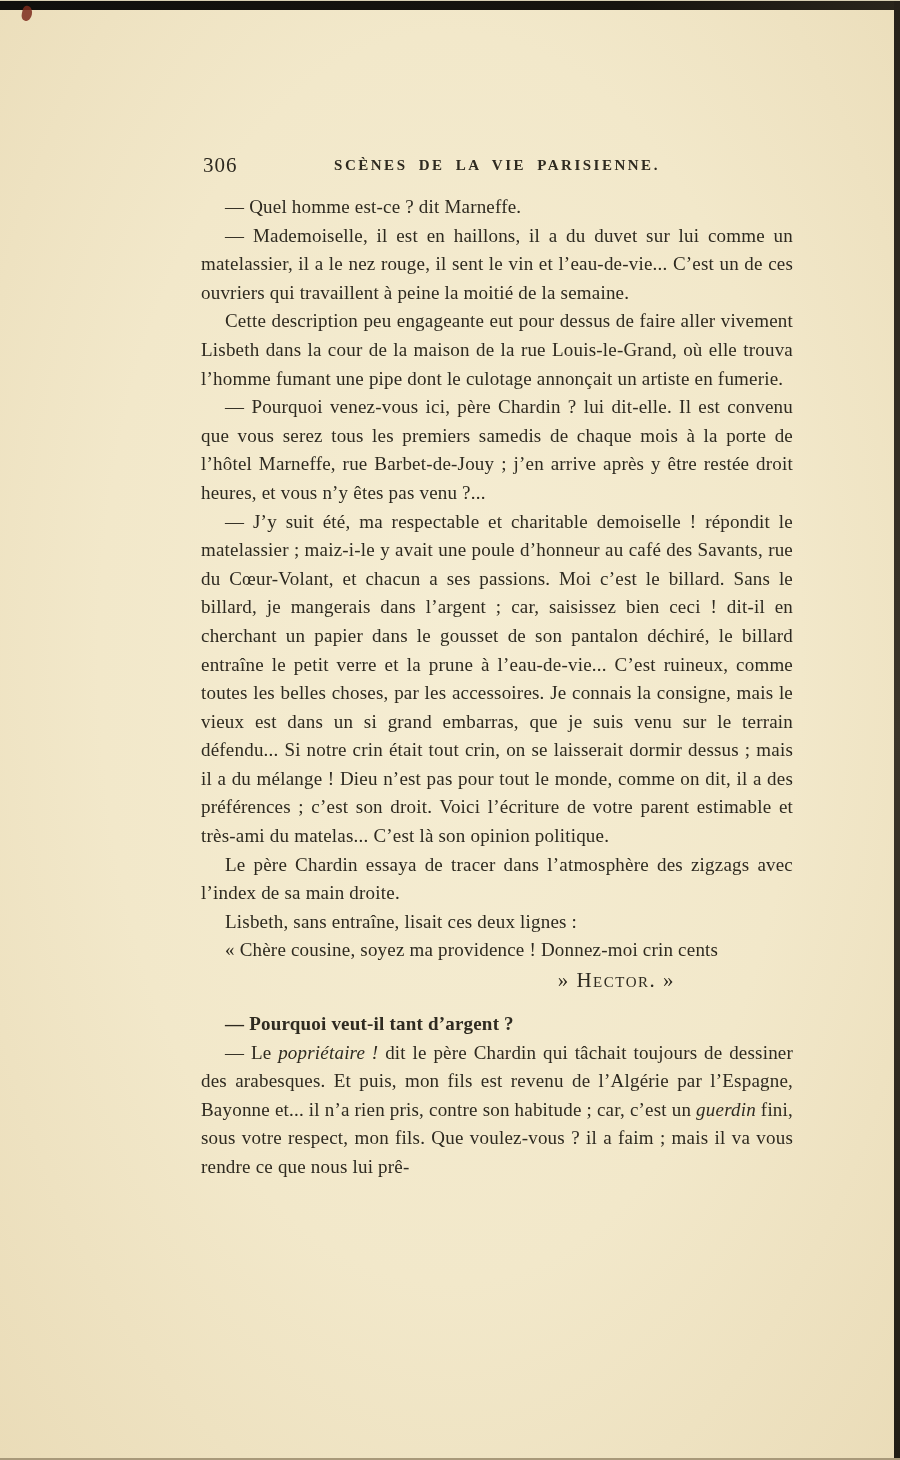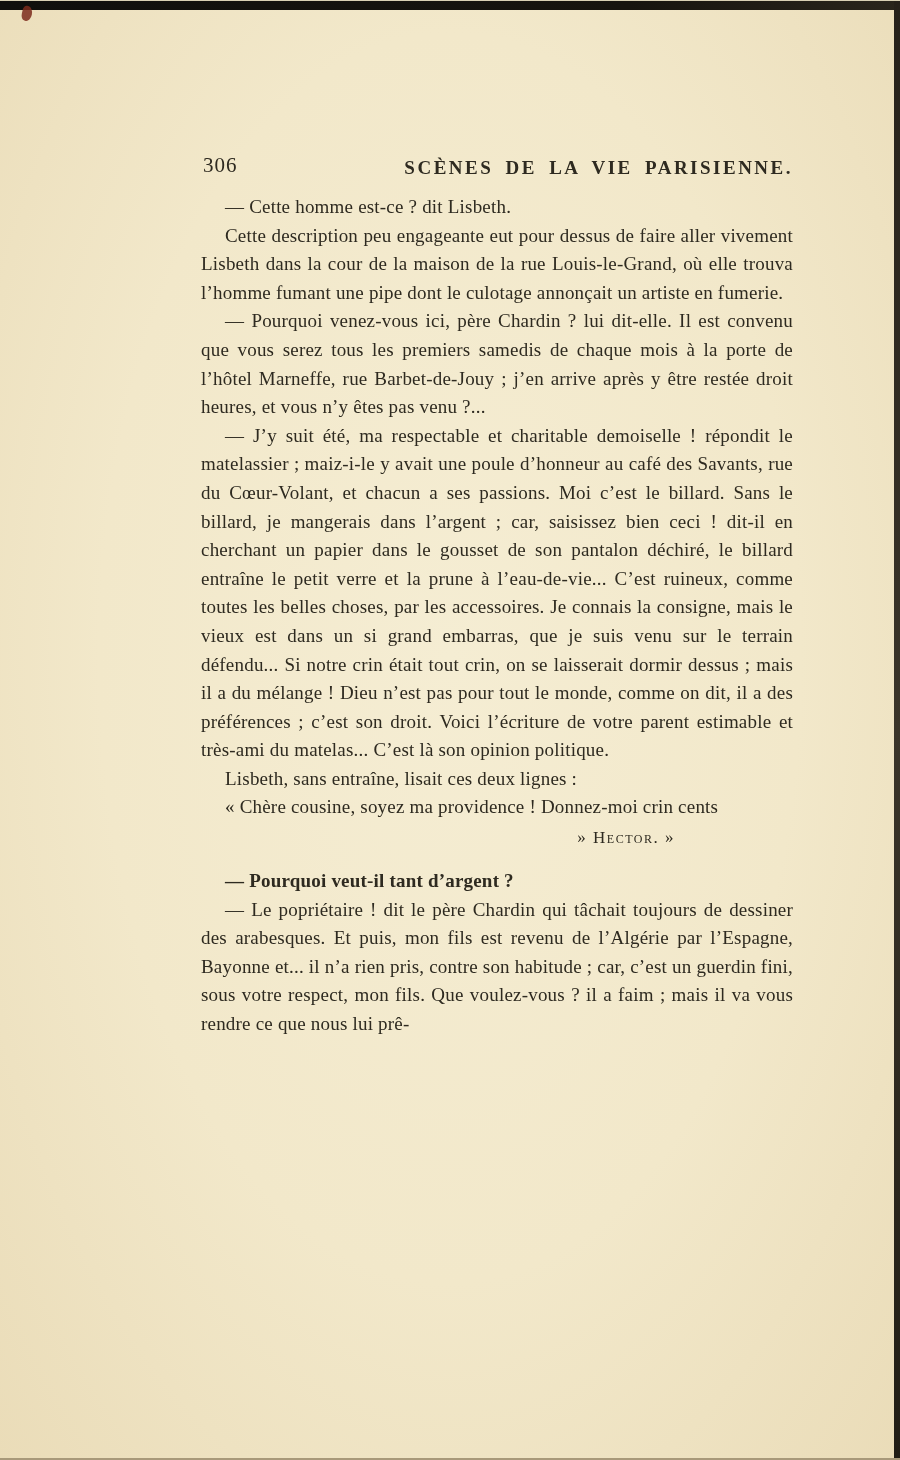--- a/index.html
+++ b/index.html
@@ -57,22 +57,22 @@
   }
   .page-number {
     position: absolute;
     left: 2px; top: 2px;
     font-size: 21px;
     letter-spacing: 1px;
   }
   .running-title {
     position: absolute;
     left: 0; right: 0; top: 6px;
-    text-align: right;
-    font-size: 19px;
+    text-align: center;
+    font-size: 15px;
     letter-spacing: 2.5px;
     word-spacing: 5px;
     font-weight: 600;
   }
   .para {
     margin: 0;
     font-size: 19px;
     line-height: 28.6px;
     text-align: justify;
     letter-spacing: .2px;
@@ -82,52 +82,54 @@
   .qline.first { text-indent: 24px; }
   .signature {
     margin: 1px 0 0 0;
     font-size: 19px;
     line-height: 28px;
     text-align: right;
     padding-right: 118px;
   }
   .smallcaps {
     font-variant: small-caps;
-    font-size: 17px;
+    font-size: 21px;
     letter-spacing: 1.5px;
   }
   .gap-before { margin-top: 15px; font-weight: bold; }
-  .ital { }
+  .ital { font-style: italic; }
 </style>
 </head>
 <body>
 
 <div class="page">
 
   <div class="scan-edge-top"></div>
   <div class="scan-edge-right"></div>
   <div class="scan-edge-bottom"></div>
   <div class="ink-mark"></div>
 
   <div class="text-block">
 
     <header class="running-head">
       <span class="page-number">306</span>
       <span class="running-title">SCÈNES DE LA VIE PARISIENNE.</span>
     </header>
 
-    <p class="para indent">— Cette homme est-ce ? dit Lisbeth.</p>
+    <p class="para indent">— Quel homme est-ce ? dit Marneffe.</p>
 
+    <p class="para indent">— Mademoiselle, il est en haillons, il a du duvet sur lui comme un matelassier, il a le nez rouge, il sent le vin et l’eau-de-vie... C’est un de ces ouvriers qui travaillent à peine la moitié de la semaine.</p>
 
     <p class="para indent">Cette description peu engageante eut pour dessus de faire aller vivement Lisbeth dans la cour de la maison de la rue Louis-le-Grand, où elle trouva l’homme fumant une pipe dont le culotage annonçait un artiste en fumerie.</p>
 
     <p class="para indent">— Pourquoi venez-vous ici, père Chardin ? lui dit-elle. Il est convenu que vous serez tous les premiers samedis de chaque mois à la porte de l’hôtel Marneffe, rue Barbet-de-Jouy ; j’en arrive après y être restée droit heures, et vous n’y êtes pas venu ?...</p>
 
     <p class="para indent">— J’y suit été, ma respectable et charitable demoiselle ! répondit le matelassier ; maiz-i-le y avait une poule d’honneur au café des Savants, rue du Cœur-Volant, et chacun a ses passions. Moi c’est le billard. Sans le billard, je mangerais dans l’argent ; car, saisissez bien ceci ! dit-il en cherchant un papier dans le gousset de son pantalon déchiré, le billard entraîne le petit verre et la prune à l’eau-de-vie... C’est ruineux, comme toutes les belles choses, par les accessoires. Je connais la consigne, mais le vieux est dans un si grand embarras, que je suis venu sur le terrain défendu... Si notre crin était tout crin, on se laisserait dormir dessus ; mais il a du mélange ! Dieu n’est pas pour tout le monde, comme on dit, il a des préférences ; c’est son droit. Voici l’écriture de votre parent estimable et très-ami du matelas... C’est là son opinion politique.</p>
 
+    <p class="para indent">Le père Chardin essaya de tracer dans l’atmosphère des zigzags avec l’index de sa main droite.</p>
 
     <p class="para indent">Lisbeth, sans entraîne, lisait ces deux lignes :</p>
 
     <p class="para">
       <span class="qline first">« Chère cousine, soyez ma providence ! Donnez-moi crin cents</span>
     </p>
 
     <p class="signature">
       <span class="smallcaps">» Hector. »</span>
     </p>

